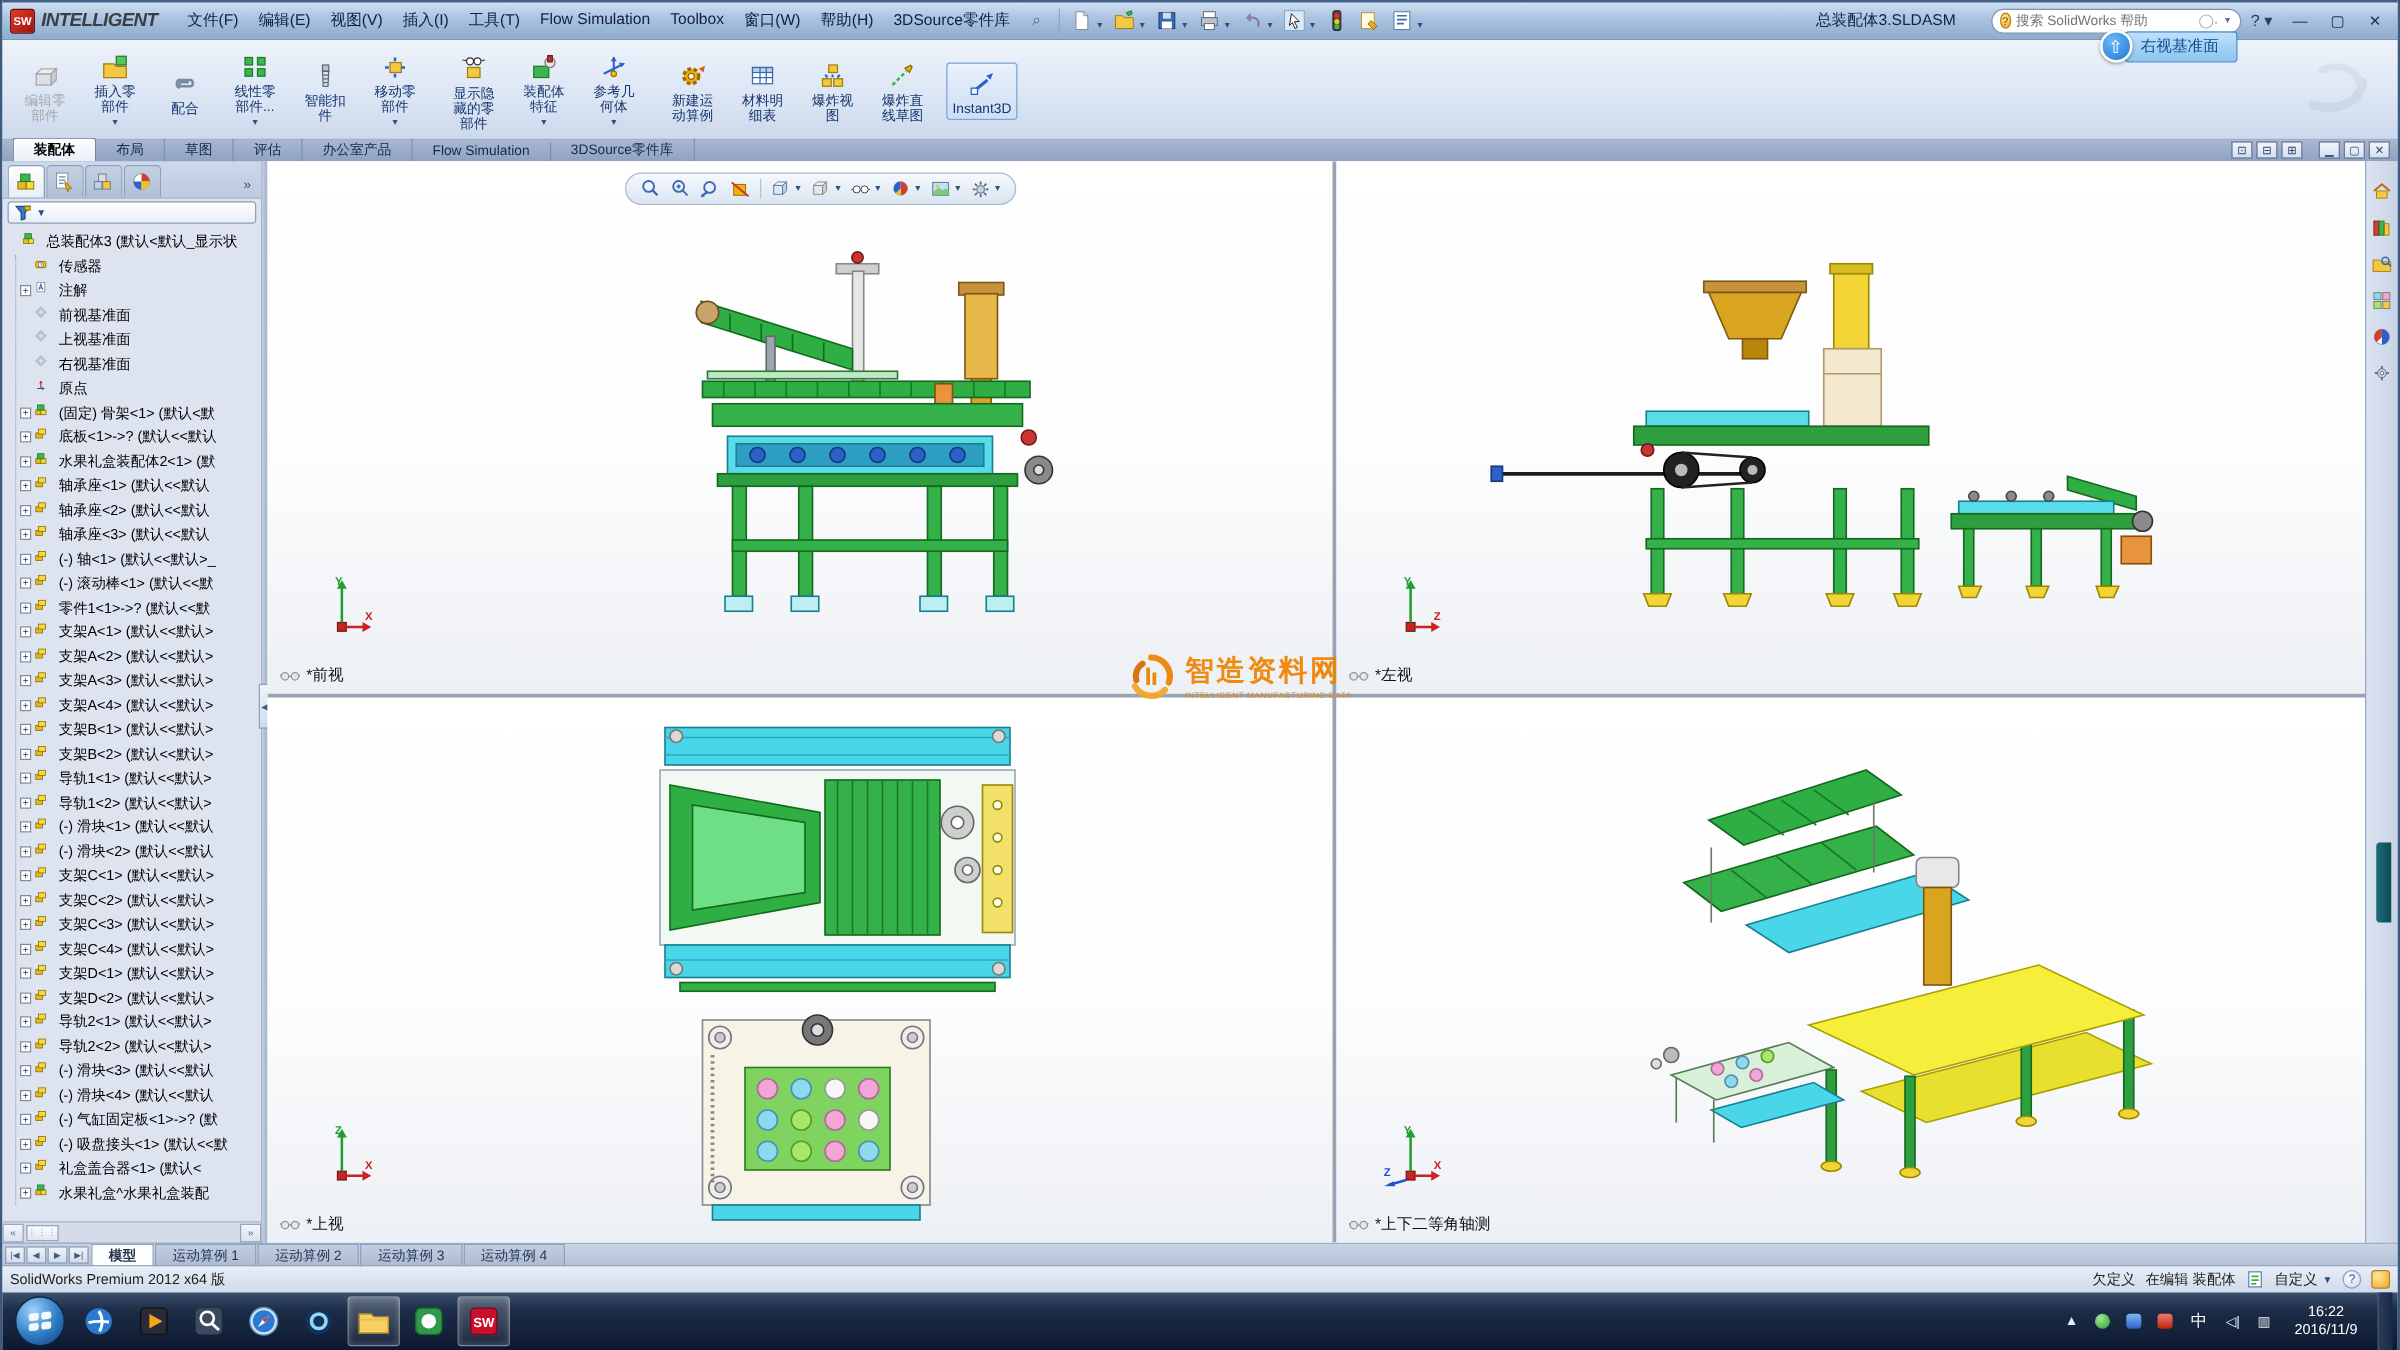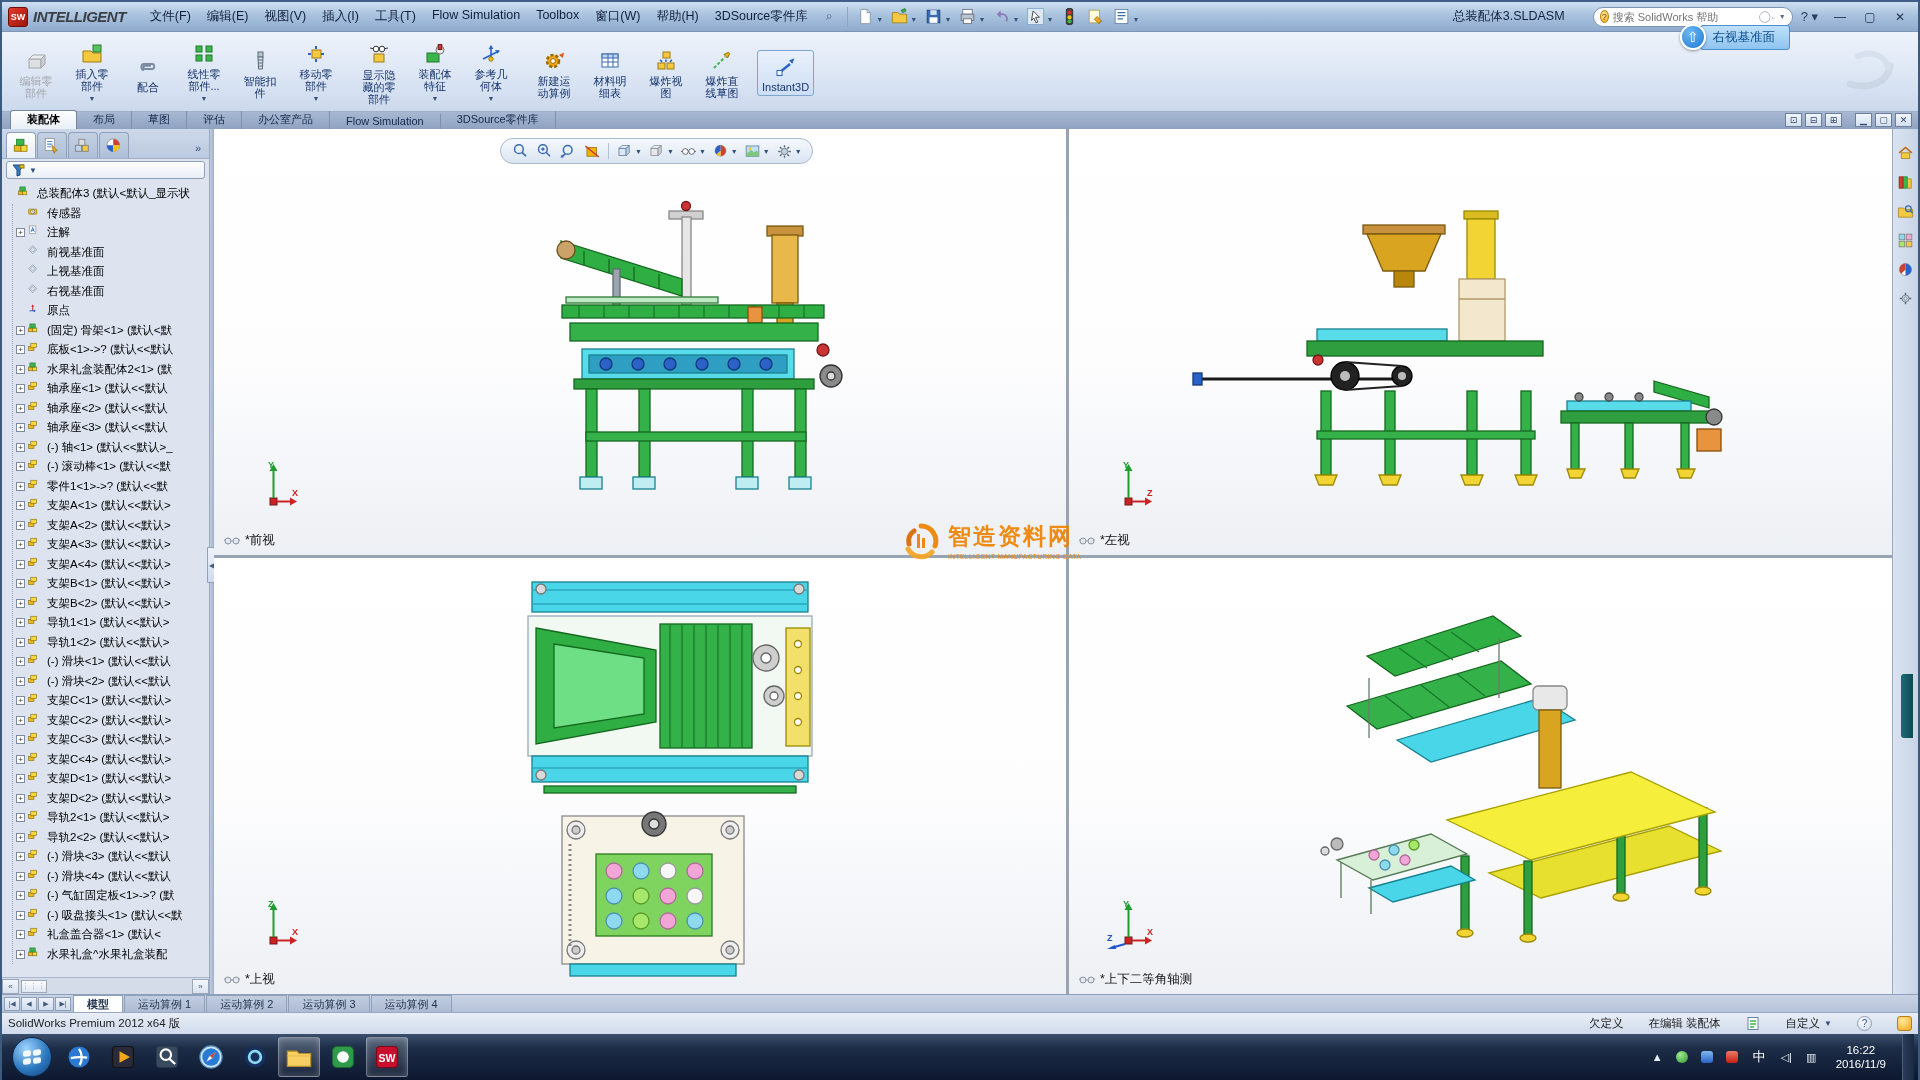--- a/index.html
+++ b/index.html
@@ -148,21 +148,21 @@
   .mt-nav { display:flex; align-items:center; height:100%; padding:0 2px; gap:1px; }
   .mt-nav .nbtn { width:16px; height:14px; border:1px solid #8fa0ba; background:linear-gradient(#eef3fa,#d2dcec);
     font-size:7px; color:#44597c; display:flex; align-items:center; justify-content:center; }
   .mtab { padding:1px 13px 2px; font-size:11px; color:#24344e; background:linear-gradient(#c2cde0,#aab9d2);
     border:1px solid #8fa0ba; border-bottom:none; margin-right:1px; white-space:nowrap; }
   .mtab.active { background:#fdfefe; font-weight:bold; }
 
   
   .statusbar { height:22px; background:linear-gradient(#e9eef7,#cfdaeb); border-top:1px solid #98a8c0;
     display:flex; align-items:center; padding:0 6px; font-size:11.5px; color:#222; flex:0 0 auto; }
-  .sb-right { margin-left:auto; display:flex; align-items:center; gap:25px; }
+  .sb-right { margin-left:auto; display:flex; align-items:center; gap:8px; }
   .sb-item { display:flex; align-items:center; gap:4px; white-space:nowrap; }
   .sb-arr { font-size:8px; color:#32507c; }
   .sb-q { width:15px; height:15px; border-radius:50%; background:radial-gradient(circle at 35% 30%,#fdfdfe,#cdd8e8);
     border:1px solid #8fa0ba; font-size:10px; color:#2a5caa; text-align:center; line-height:14px; }
   .sb-corner { width:15px; height:15px; background:radial-gradient(circle at 35% 30%,#ffe9a0,#f2a818);
     border:1px solid #b97f10; border-radius:3px; }
 
   
   .taskbar { height:46px; background:linear-gradient(#3b506e,#1d2d47 30%,#14213a 70%,#0d1830);
     display:flex; align-items:center; padding:0 0 0 4px; flex:0 0 auto; }

